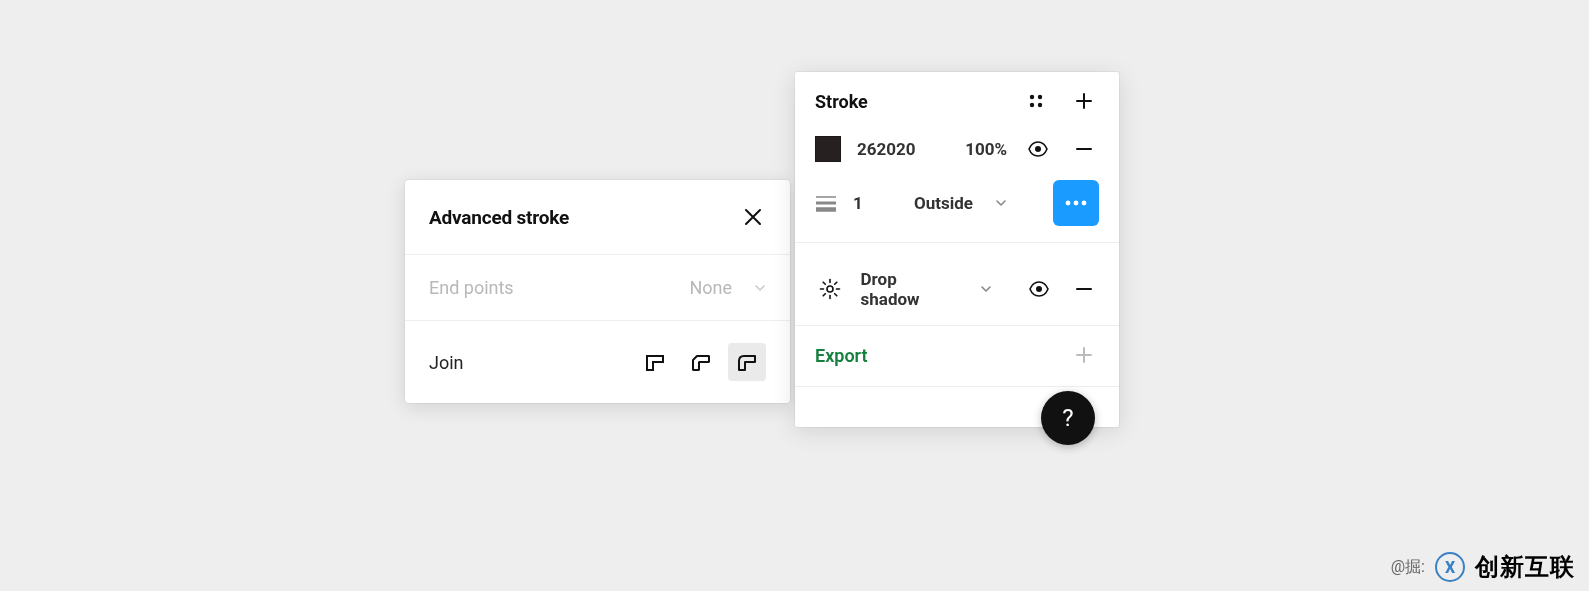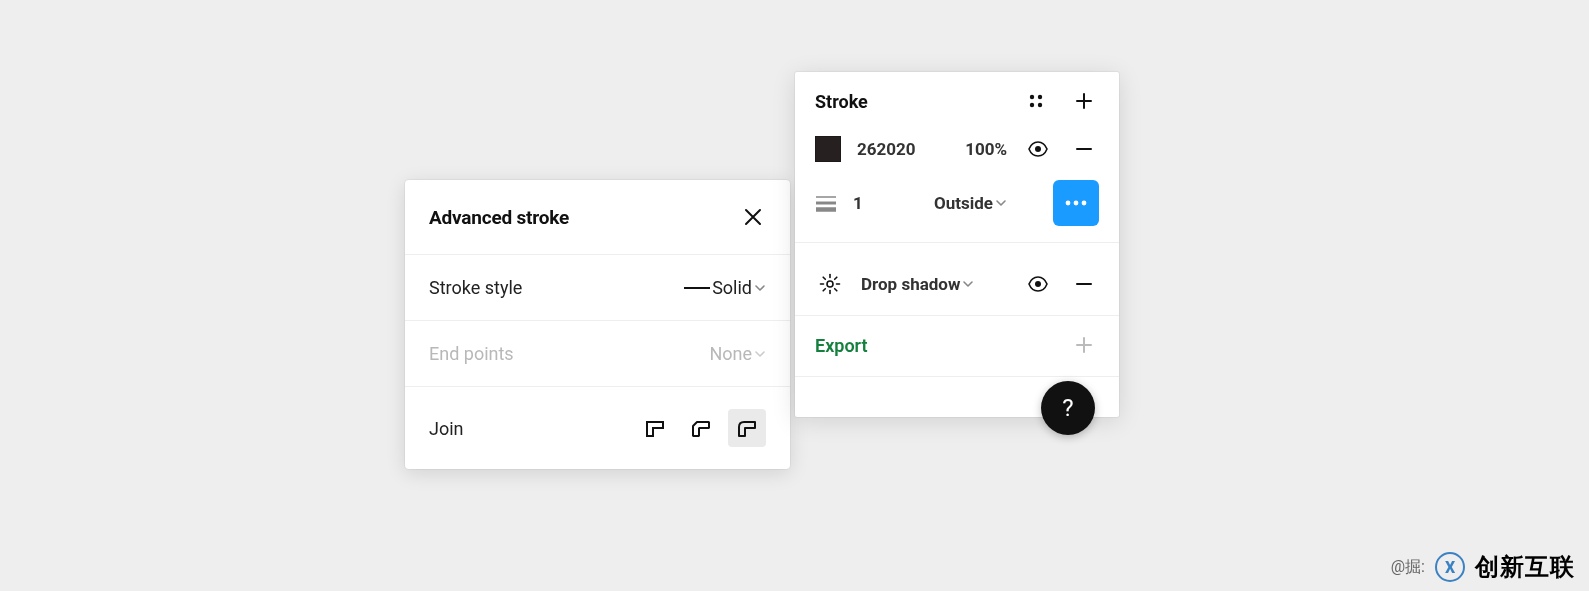--- a/index.html
+++ b/index.html
@@ -54,21 +54,21 @@
     border-bottom: 1px solid #eee;
     font-size: 18px;
   }
   .popover .row:last-child { border-bottom: none; }
   .popover .row .label { color: #222; }
   .popover .row.disabled .label,
   .popover .row.disabled .value-group { color: #b8b8b8; }
   .value-group {
     display: inline-flex;
     align-items: center;
-    gap: 2px;
+    gap: 22px;
     color: #222;
     justify-content: flex-end;
   }
   .chev-down {
     width: 12px; height: 12px;
     display: inline-block;
   }
   .chev-down svg { display:block; }
 
   .join-group {
@@ -199,36 +199,20 @@
 <div class="popover">
   <div class="header">
     <h3>Advanced stroke</h3>
     <span class="icon-btn">
       <svg width="20" height="20" viewBox="0 0 20 20">
           <path d="M3 3 L17 17 M17 3 L3 17" stroke="#111" stroke-width="2" stroke-linecap="round"></path>
         </svg>
     </span>
   </div>
 
-  <div class="row">
-    <span class="label">Stroke style</span>
-    <span class="value-group">
-      <span>
-        <svg width="26" height="4" viewBox="0 0 26 4">
-            <line x1="0" y1="2" x2="26" y2="2" stroke="#111" stroke-width="2"></line>
-          </svg>
-      </span>
-      <span>Solid</span>
-      <span class="chev-down">
-        <svg width="12" height="12" viewBox="0 0 12 12">
-            <path d="M2 4 L6 8 L10 4" stroke="#888" stroke-width="1.6" fill="none" stroke-linecap="round" stroke-linejoin="round"></path>
-          </svg>
-      </span>
-    </span>
-  </div>
 
   <div class="row disabled">
     <span class="label">End points</span>
     <span class="value-group">
       <span>None</span>
       <span class="chev-down">
         <svg width="12" height="12" viewBox="0 0 12 12">
             <path d="M2 4 L6 8 L10 4" stroke="#ccc" stroke-width="1.6" fill="none" stroke-linecap="round" stroke-linejoin="round"></path>
           </svg>
       </span>

